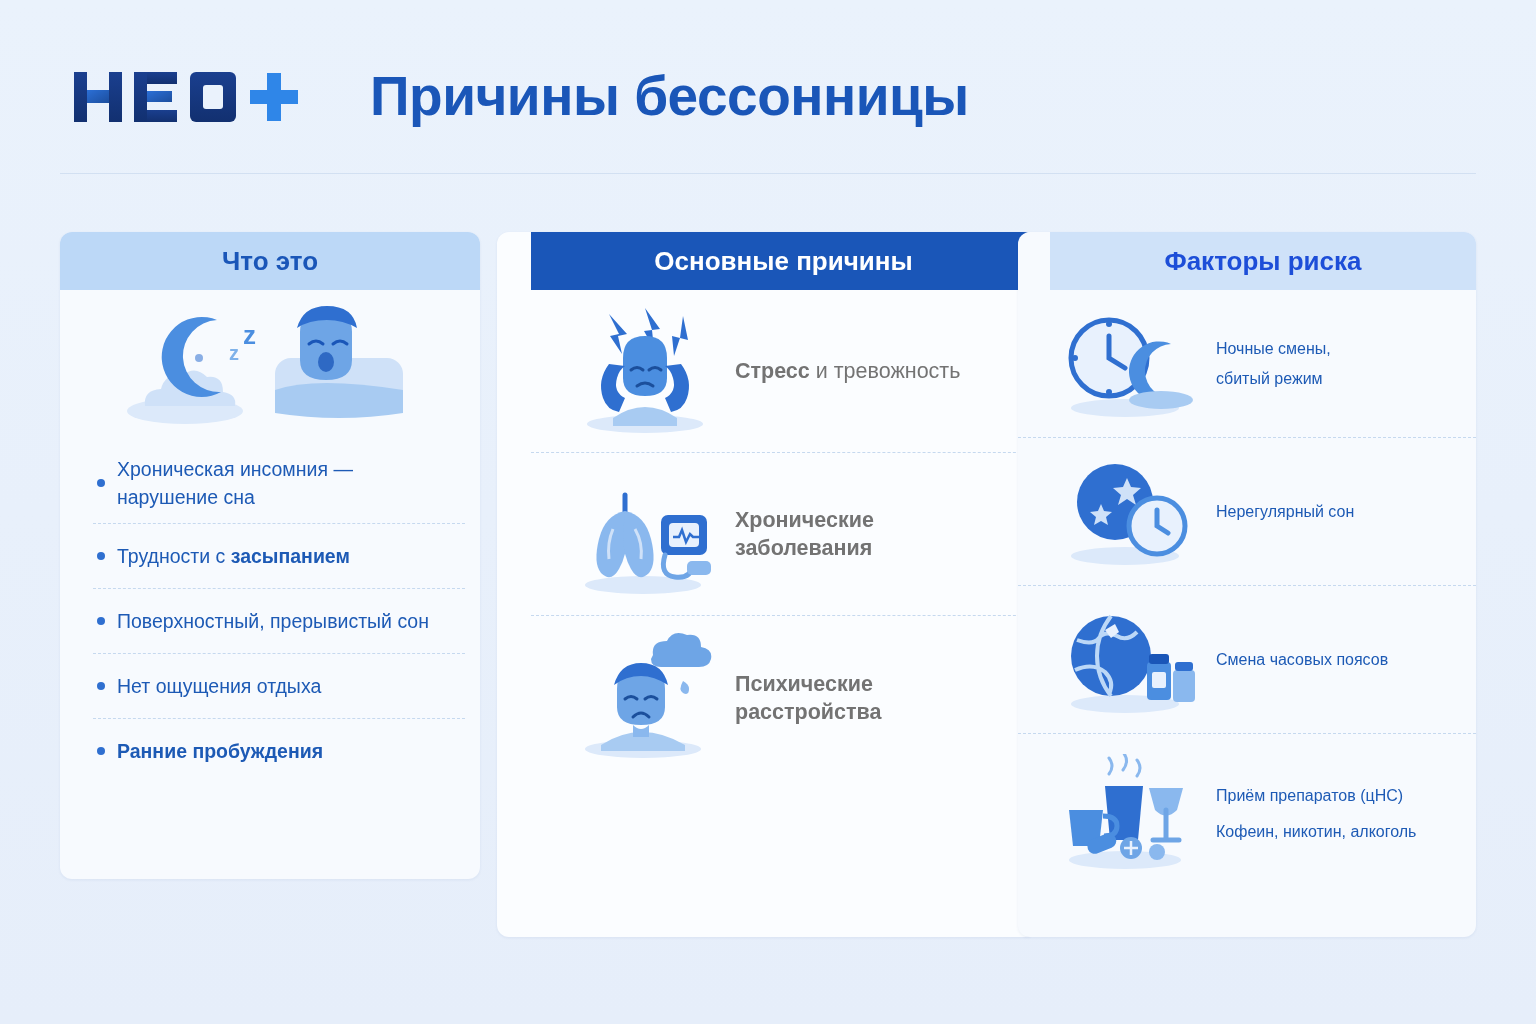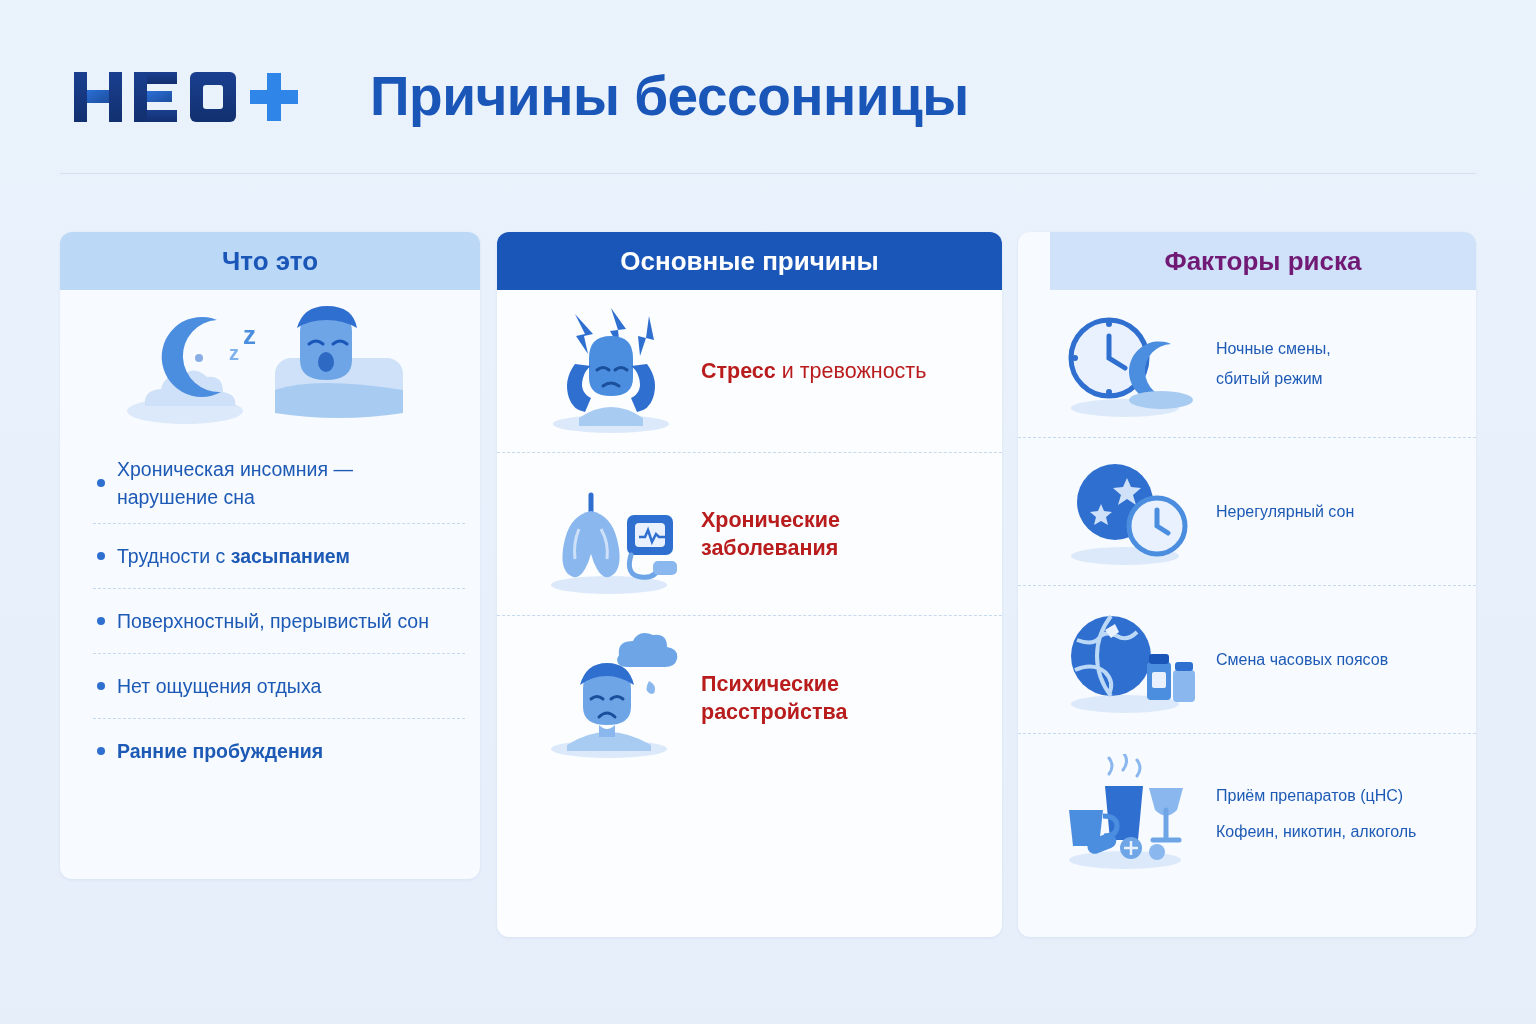--- a/index.html
+++ b/index.html
@@ -83,33 +83,34 @@
   }
   #col-what .col-head {
     background: #bcd8f7;
     color: #1a56b8;
   }
   #col-main {
     left: 497px;
     width: 505px;
     height: 705px;
     background: #fbfdff;
+    padding-left: 34px;
   }
   #col-main .col-head {
     background: #1a56b8;
     color: #ffffff;
   }
   #col-risk {
     left: 1018px;
     width: 458px;
     height: 705px;
   }
   #col-risk .col-head {
     background: #cfe2f9;
-    color: #701a75;
+    color: #1d4ed8;
     margin-left: 32px;
   }
 
   
   .what-illus {
     height: 150px;
     position: relative;
   }
   .what-illus svg {
     position: absolute;
@@ -160,21 +161,21 @@
   .cause-icon {
     width: 180px;
     flex: 0 0 180px;
     display: flex;
     justify-content: center;
     align-items: center;
   }
   .cause-label {
     font-size: 21.5px;
     font-weight: bold;
-    color: #b91c1c;
+    color: #737373;
     line-height: 28px;
   }
   .cause-label .reg { font-weight: normal; }
 
   
   .risk-row {
     height: 148px;
     display: flex;
     align-items: center;
     padding: 0 16px 0 22px;

